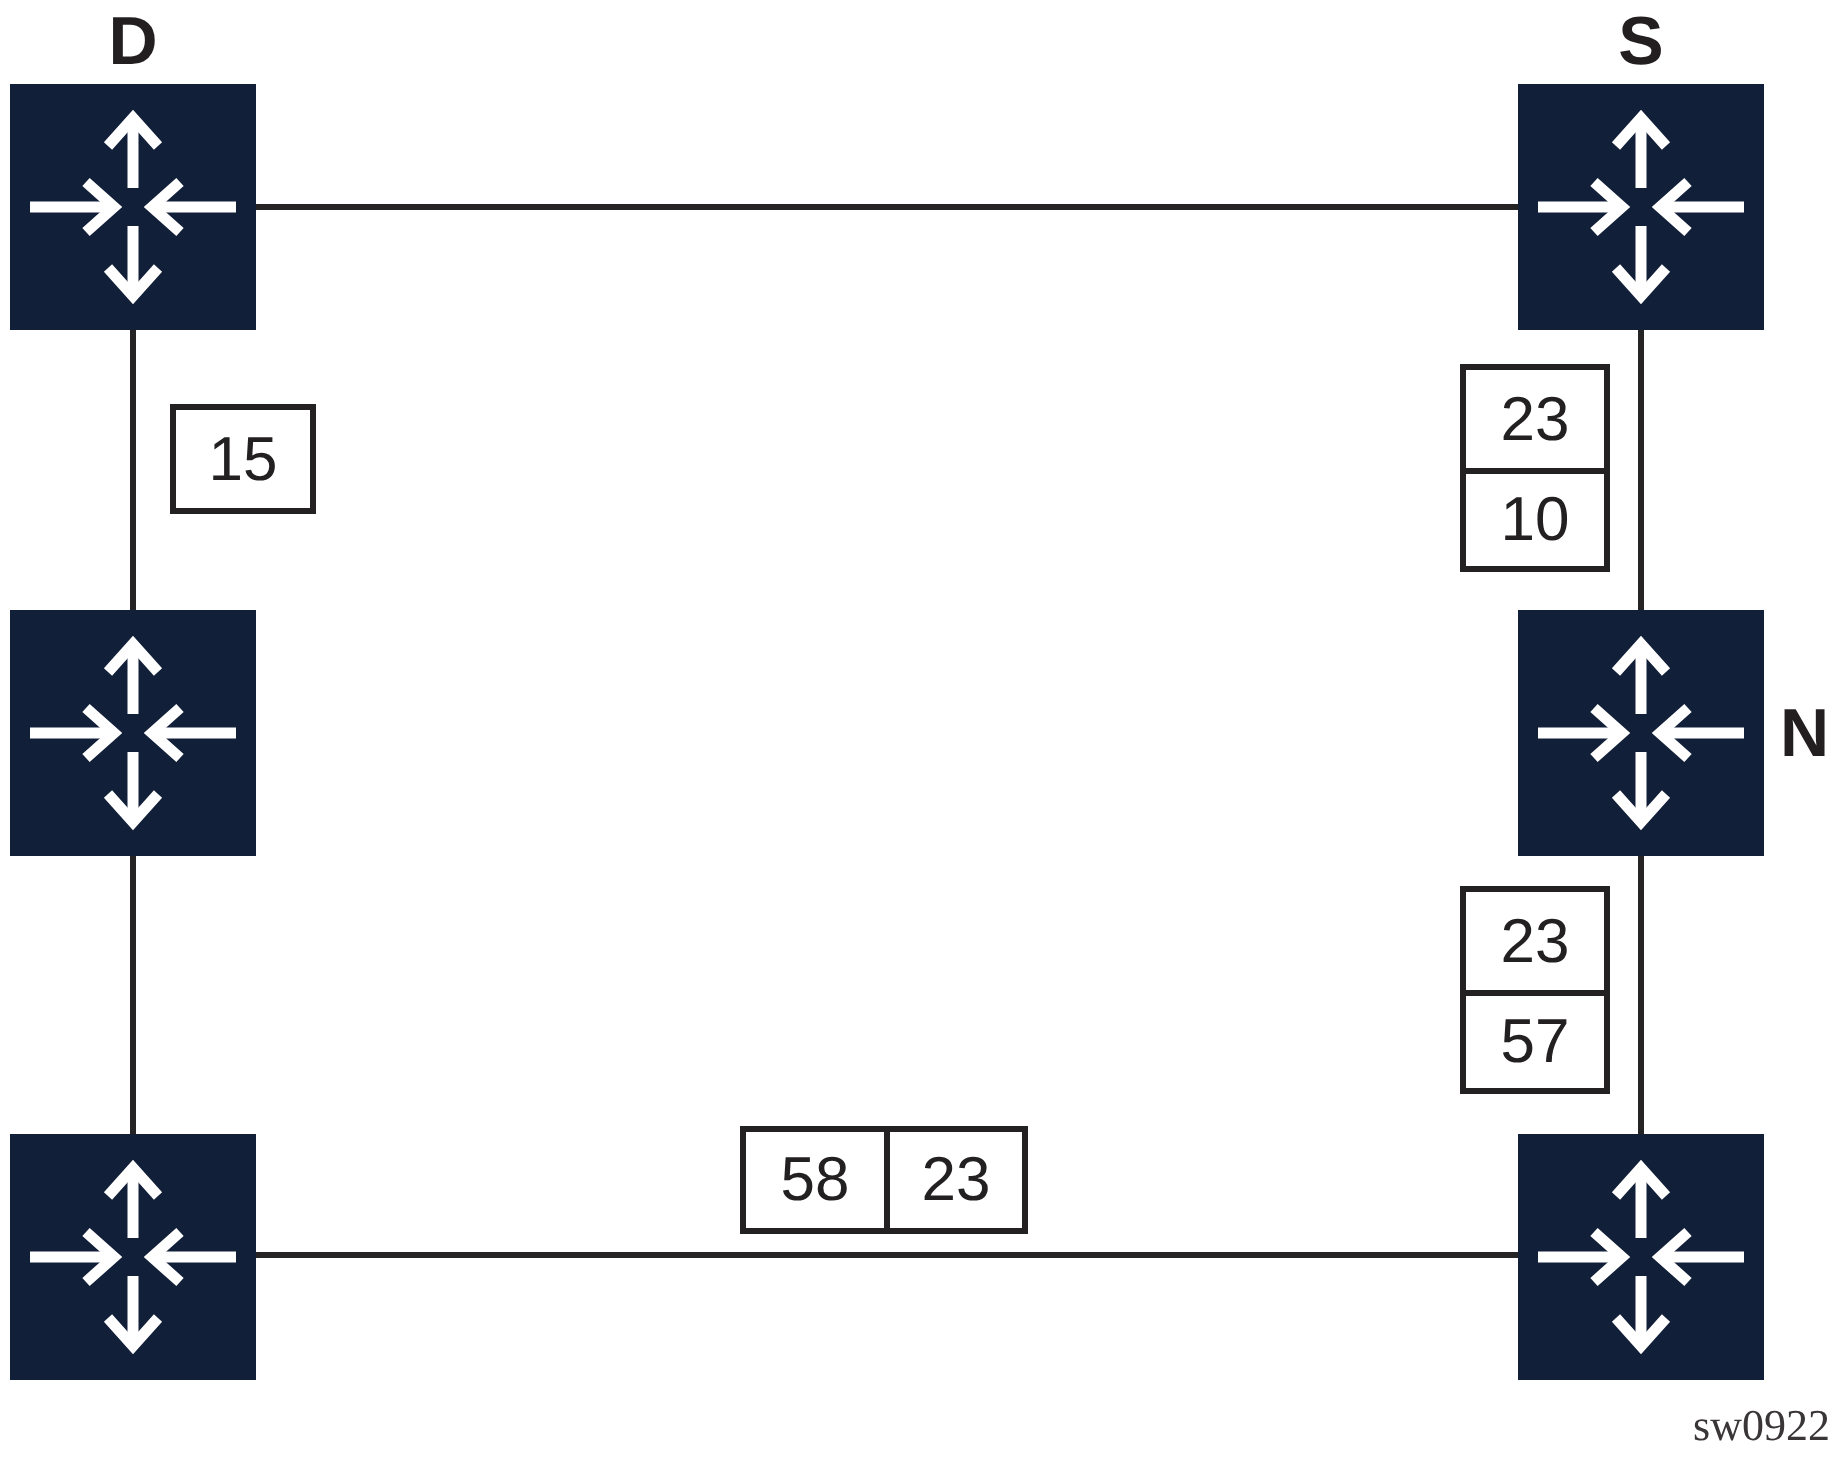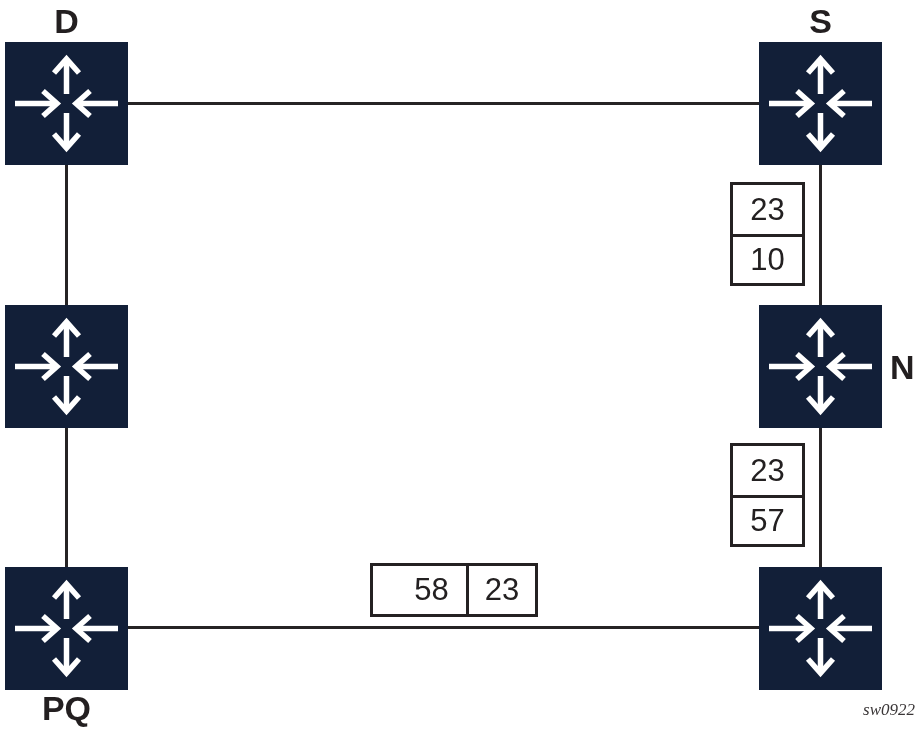--- a/index.html
+++ b/index.html
@@ -30,53 +30,51 @@
     position: absolute;
     background: #262324;
   }
   .metric-box {
     position: absolute;
     background: #ffffff;
     border: 3px solid #242122;
     display: flex;
   }
   .metric-box.v { flex-direction: column; }
-  .metric-box.h { flex-direction: row; padding-left: 24px; }
+  .metric-box.h { flex-direction: row; }
   .metric-cell {
     display: flex;
     align-items: center;
     justify-content: center;
     font-size: 31px;
     color: #232021;
     background: #ffffff;
   }
   .metric-box.v .metric-cell { width: 69px; height: 49px; }
   .metric-box.v .metric-cell + .metric-cell { border-top: 3px solid #242122; }
   .metric-box.h .metric-cell { width: 69px; height: 48px; }
   .metric-box.h .metric-cell + .metric-cell { border-left: 3px solid #242122; }
   .metric-box.single .metric-cell { width: 67px; height: 49px; }
   .watermark {
     position: absolute;
     right: 4px;
     top: 700px;
     font-family: "Liberation Serif", serif;
-    font-style: italic;
-    font-size: 17px;
+    font-size: 22px;
     color: #3a3637;
   }
 </style>
 </head>
 <body>
 
 <div id="canvas">
 
   <div class="node-label centered" style="left:5px; top:2px;">D</div>
   <div class="node-label centered" style="left:759px; top:2px;">S</div>
   <div class="node-label" style="left:890px; top:348px;">N</div>
-  <div class="node-label centered" style="left:5px; top:689px;">PQ</div>
 
   <div class="link" style="left:128px; top:102px; width:631px; height:3px;"></div>
   <div class="link" style="left:65px; top:165px; width:3px; height:140px;"></div>
   <div class="link" style="left:65px; top:428px; width:3px; height:139px;"></div>
   <div class="link" style="left:819px; top:165px; width:3px; height:140px;"></div>
   <div class="link" style="left:819px; top:428px; width:3px; height:139px;"></div>
   <div class="link" style="left:128px; top:626px; width:631px; height:3px;"></div>
 
   <div class="router" style="left:5px; top:42px;">
     <svg viewBox="0 0 123 123">
@@ -167,20 +165,23 @@
         <line x1="61.5" y1="71" x2="61.5" y2="105"></line>
           <polyline points="49,92 61.5,106 74,92"></polyline>
         <line x1="10" y1="61.5" x2="50" y2="61.5"></line>
           <polyline points="38,49 52,61.5 38,74"></polyline>
         <line x1="113" y1="61.5" x2="73" y2="61.5"></line>
           <polyline points="85,49 71,61.5 85,74"></polyline>
       </g>
     </svg>
   </div>
 
+  <div class="metric-box single" style="left:85px; top:202px;">
+    <div class="metric-cell">15</div>
+  </div>
 
 
   <div class="metric-box v" style="left:730px; top:182px;">
     <div class="metric-cell">23</div>
     <div class="metric-cell">10</div>
   </div>
 
   <div class="metric-box v" style="left:730px; top:443px;">
     <div class="metric-cell">23</div>
     <div class="metric-cell">57</div>

